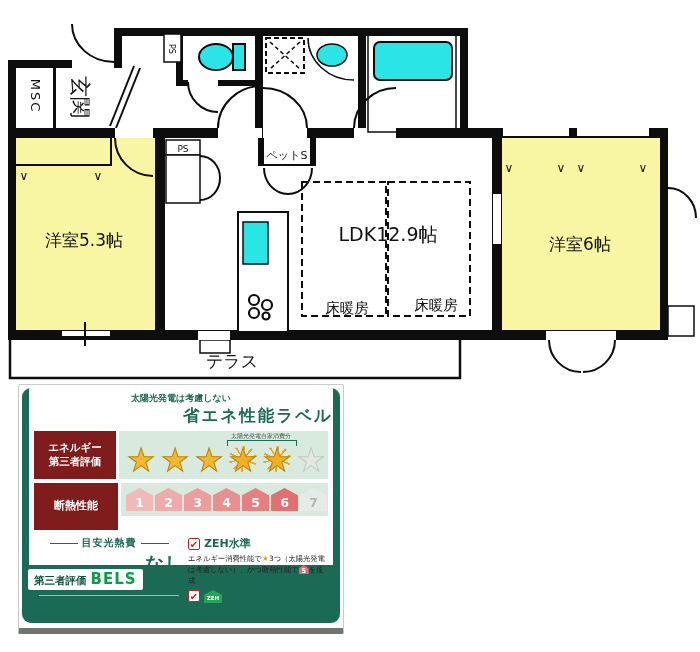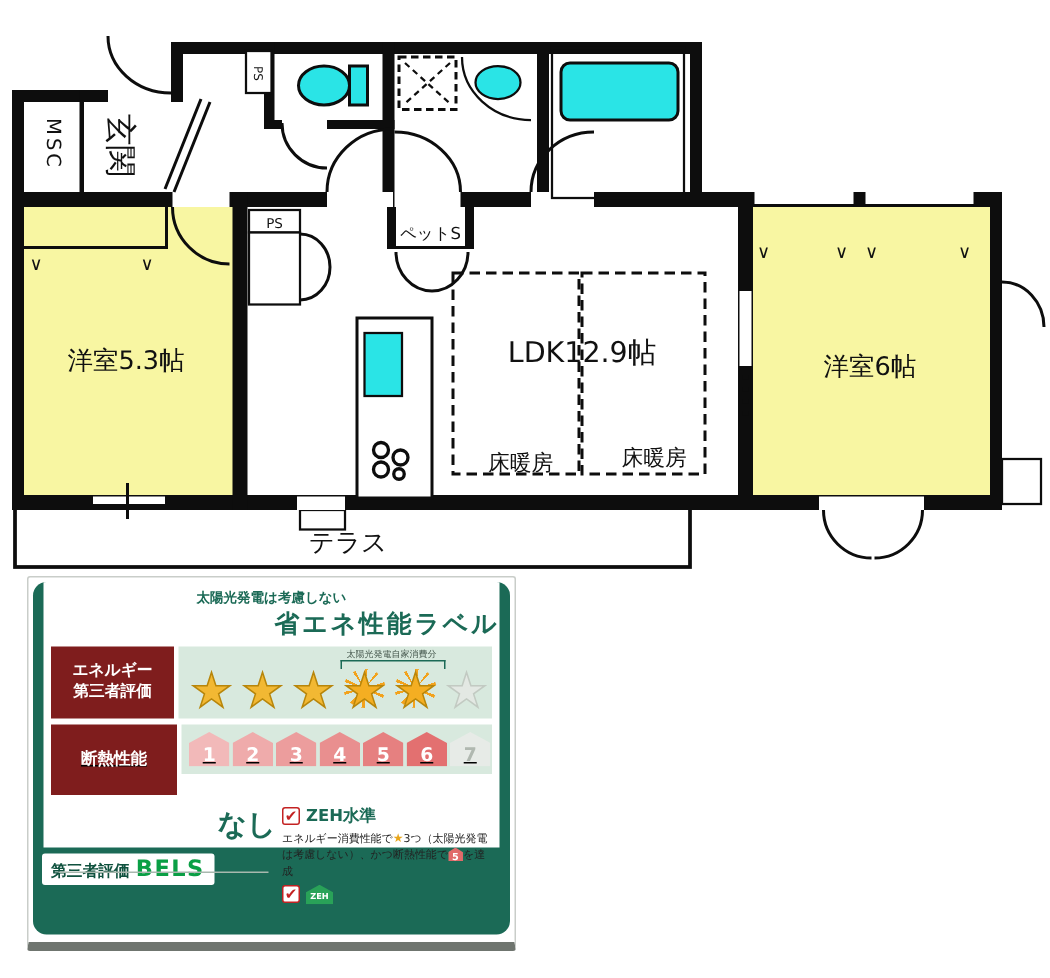--- a/index.html
+++ b/index.html
@@ -43,21 +43,21 @@
     border:1px solid #1b6a56;border-bottom:none;}
   .solar-note{position:absolute;top:1px;left:62px;width:160px;text-align:center;
     font-size:6px;color:#44564c;}
   .badges-area{flex:1;background:#d8e9de;margin-left:3px;height:33px;display:flex;
     align-items:center;padding-left:5px;gap:2px;box-sizing:border-box;}
   .hbadge{width:27px;height:23px;clip-path:polygon(50% 0,100% 32%,100% 100%,0 100%,0 32%);
     color:#fff;font-size:12.5px;font-weight:bold;text-align:center;line-height:30px;}
   .lv1{background:#f2b9b9}.lv2{background:#efabab}.lv3{background:#ec9d9d}
   .lv4{background:#e98f8f}.lv5{background:#e68080}.lv6{background:#e37070}
   .lv7{background:#e7ebe7;color:#b0b8b0;}
-  .ins-row{height:47px;text-decoration:underline;}
+  .ins-row{height:47px;}
   .ins-row .rlabel{font-size:11px;}
   .bottom-sec{display:flex;margin:6px 5px 0 5px;}
   .cost-col{width:150px;}
   .cost-head{display:flex;align-items:center;justify-content:center;gap:4px;}
   .cost-head .ln{width:28px;height:0;border-top:1px solid #1b6a56;}
   .cost-head .txt{font-size:10px;font-weight:bold;color:#1b6a56;letter-spacing:1px;}
   .cost-val{text-align:right;font-size:19px;font-weight:bold;color:#1b6a56;margin-top:1px;}
   .cost-hr{margin:18px auto 0 auto;width:140px;border-top:1px solid #a8b8ae;}
   .zeh-col{flex:1;padding-left:4px;}
   .chk-row{display:flex;align-items:center;gap:4px;}
@@ -263,20 +263,25 @@
             <span class="hbadge lv3">3</span>
             <span class="hbadge lv4">4</span>
             <span class="hbadge lv5">5</span>
             <span class="hbadge lv6">6</span>
             <span class="hbadge lv7">7</span>
           </div>
         </div>
 
         <div class="bottom-sec">
           <div class="cost-col">
+            <div class="cost-head">
+              <span class="ln"></span>
+              <span class="txt">目安光熱費</span>
+              <span class="ln"></span>
+            </div>
             <div class="cost-val">なし</div>
             <div class="cost-hr"></div>
           </div>
           <div class="zeh-col">
             <div class="chk-row">
               <span class="cb">✔</span>
               <span class="chk-title">ZEH水準</span>
             </div>
             <div class="zdesc">
               <span>エネルギー消費性能で</span><span class="inline-star">★</span><span>3つ（太陽光発電は考慮しない）、かつ断熱性能で</span><span class="pent5">5</span><span>を達成</span>

